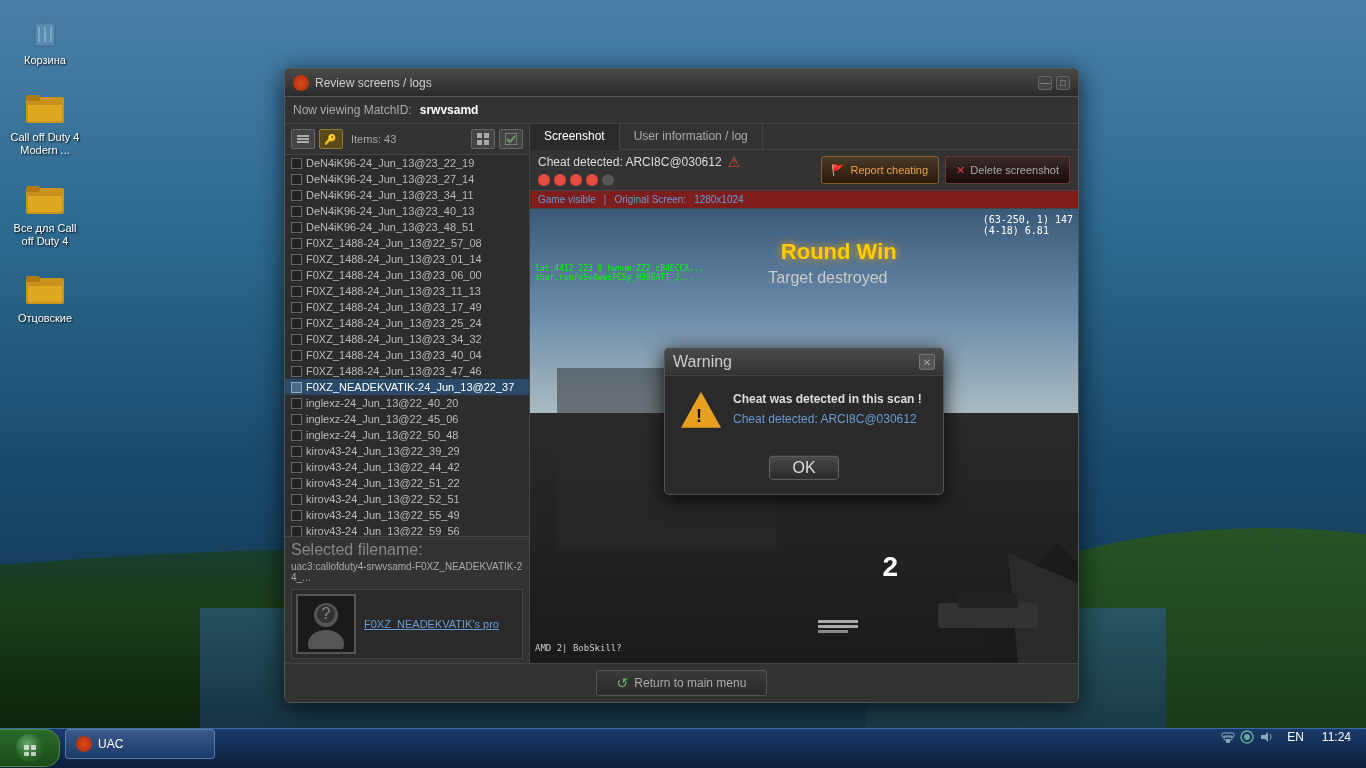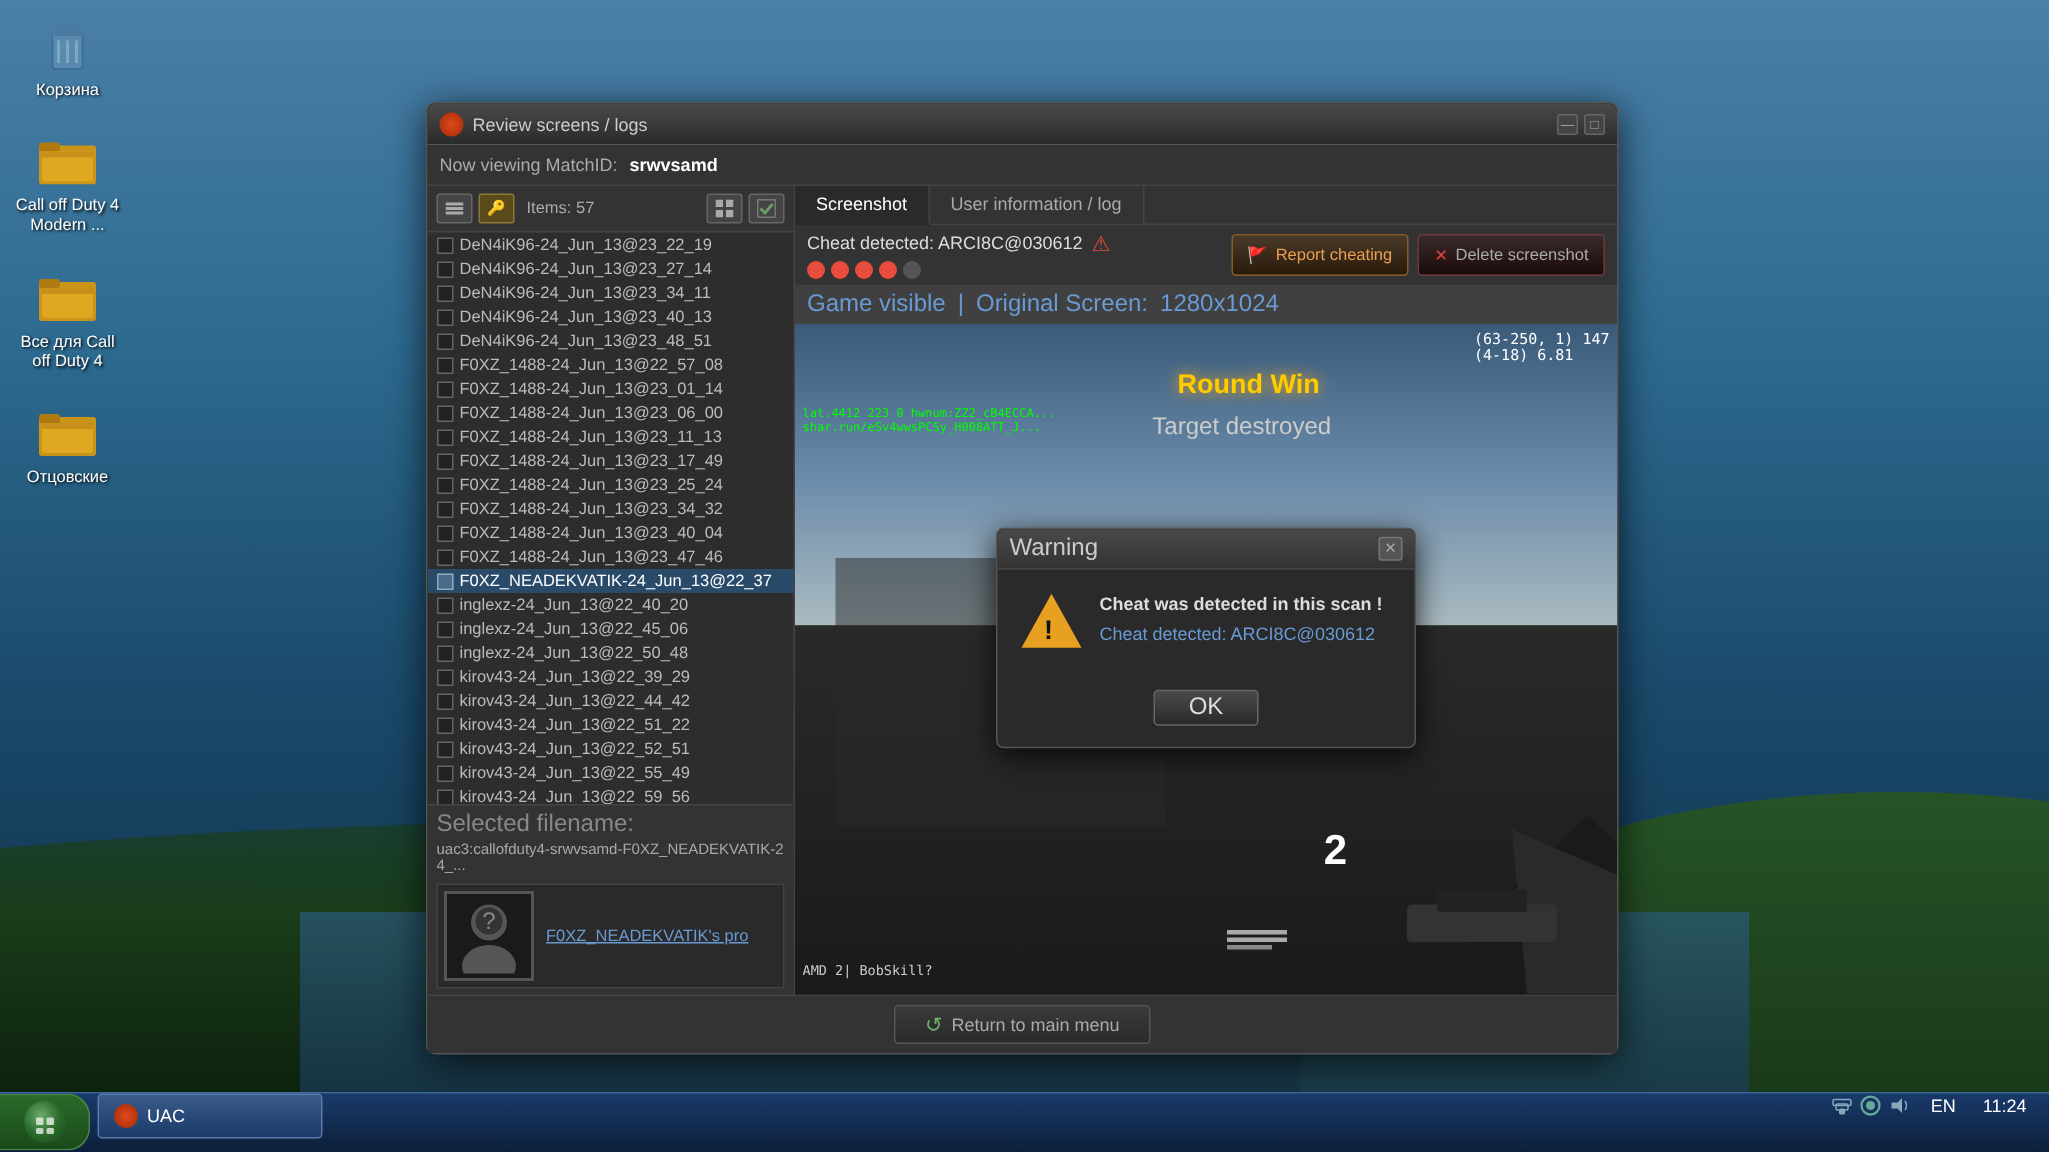--- a/index.html
+++ b/index.html
@@ -413,23 +413,23 @@
     .dot {
       width: 12px;
       height: 12px;
       border-radius: 50%;
       background: #555;
     }
     .dot.active { background: #e74c3c; }
 
     
     .game-info-bar {
-      background: #404040;
+      background: #7f1d1d;
       padding: 3px 8px;
-      font-size: 16px;
+      font-size: 10px;
       color: #aaa;
       border-bottom: 1px solid #444;
       display: flex;
       align-items: center;
       gap: 8px;
     }
     .game-info-bar span { color: #6a9ad4; }
     .action-btn {
       height: 28px;
       padding: 0 10px;
@@ -483,21 +483,21 @@
       right: 0;
       height: 55%;
       background: linear-gradient(180deg, #2a2a2a 0%, #1a1a1a 100%);
     }
     .game-round-win {
       position: absolute;
       top: 30px;
       left: 50%;
       transform: translateX(-20%);
       color: #ffcc00;
-      font-size: 18px;
+      font-size: 22px;
       font-weight: bold;
       text-shadow: 0 0 10px #ffaa00;
       font-family: Impact, sans-serif;
     }
     .game-target-destroyed {
       position: absolute;
       top: 60px;
       left: 50%;
       transform: translateX(-30%);
       color: #cccccc;
@@ -765,21 +765,21 @@
             <svg width="12" height="10" viewBox="0 0 12 10">
               <rect x="0" y="1" width="12" height="2" fill="#aaa"></rect>
               <rect x="0" y="4" width="12" height="2" fill="#aaa"></rect>
               <rect x="0" y="7" width="12" height="2" fill="#aaa"></rect>
             </svg>
           </div>
           <div class="toolbar-btn" style="background:#5a4a1a; border-color:#8a7a3a;">
             <span style="color:#e8c060;">🔑</span>
           </div>
           <span class="toolbar-items-count">
-            <span>Items:</span> <span>57</span>
+            <span>Items:</span> <span>43</span>
           </span>
           <div class="toolbar-spacer"></div>
           <div class="toolbar-btn">
             <svg width="12" height="12" viewBox="0 0 12 12">
               <rect x="0" y="0" width="5" height="5" fill="#aaa"></rect>
               <rect x="7" y="0" width="5" height="5" fill="#aaa"></rect>
               <rect x="0" y="7" width="5" height="5" fill="#aaa"></rect>
               <rect x="7" y="7" width="5" height="5" fill="#aaa"></rect>
             </svg>
           </div>

